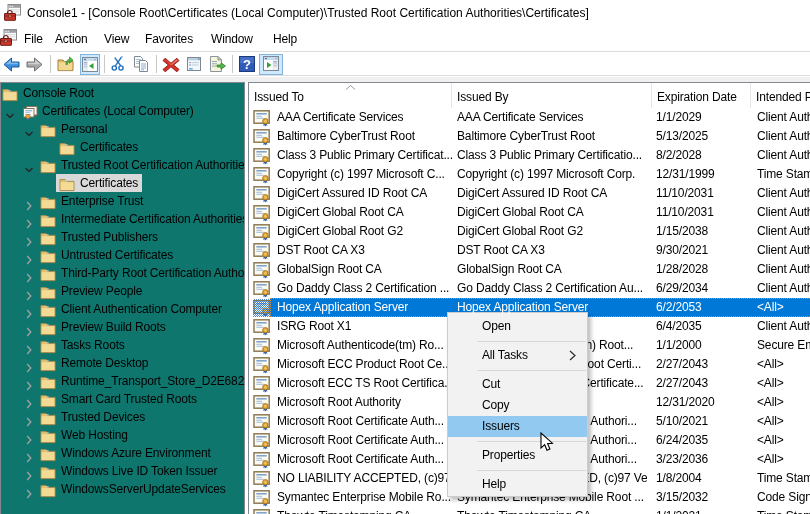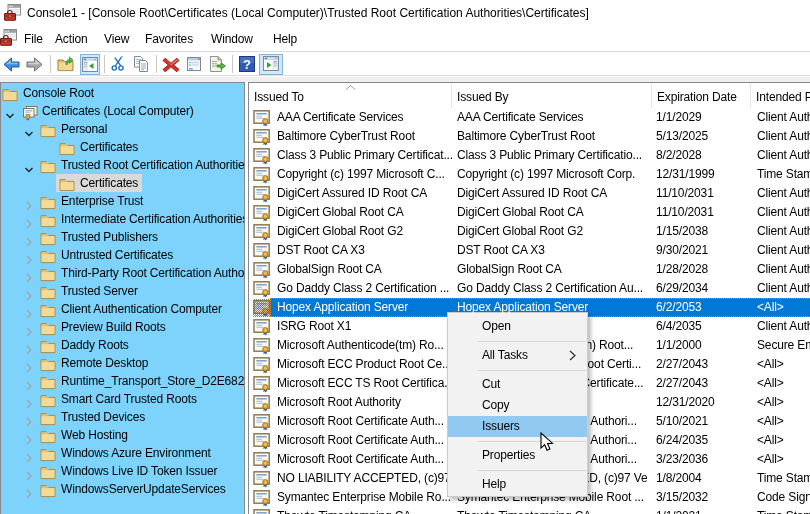--- a/index.html
+++ b/index.html
@@ -7,21 +7,21 @@
 .abs{position:absolute;}
 #titlebar{position:absolute;left:0;top:0;width:810px;height:26px;background:#fff;}
 #titletext{position:absolute;left:27px;top:6px;white-space:nowrap;letter-spacing:0;}
 #menubar{position:absolute;left:0;top:26px;width:810px;height:26px;background:#fff;border-bottom:1px solid #dcdcdc;}
 .mitem{position:absolute;top:6px;}
 #toolbar{position:absolute;left:0;top:53px;width:810px;height:23px;background:#fff;border-bottom:1px solid #dcdcdc;}
 .tsep{position:absolute;top:2px;width:1px;height:18px;background:#c8c8c8;}
 .tbtn{position:absolute;top:0px;}
 .tglbox{position:absolute;border:1px solid #84b6dd;background:#cde8ff;}
 #midstrip{position:absolute;left:0;top:77px;width:810px;height:5px;background:#f0f0f0;}
-#lpane{position:absolute;left:0;top:82px;width:245px;height:432px;background:#7dd3fc;border:1px solid #828790;border-bottom:none;overflow:hidden;}
+#lpane{position:absolute;left:0;top:82px;width:245px;height:432px;background:#0f766e;border:1px solid #828790;border-bottom:none;overflow:hidden;}
 #rpane{position:absolute;left:248px;top:82px;width:562px;height:436px;background:#fff;border:1px solid #828790;border-right:none;border-bottom:none;}
 .trow{position:absolute;height:18px;line-height:18px;white-space:nowrap;}
 .trow svg{vertical-align:middle;}
 .tico{position:absolute;top:1px;}
 .tchv{position:absolute;top:4px;}
 .tlabel{position:absolute;top:0;}
 .hdrtxt{position:absolute;top:7px;white-space:nowrap;}
 .hdrline{position:absolute;top:0px;width:1px;height:25px;background:#e5e5e5;}
 .lrow{position:absolute;left:1px;width:560px;height:19px;}
 .lico{position:absolute;left:3px;top:1px;}
@@ -292,21 +292,21 @@
 </div>
 <div class="trow" style="top:199px;left:0;width:244px;">
 <span class="tchv" style="left:23px;"><svg width="10" height="10" viewBox="0 0 10 10">
 <path d="M3.2 1 L6.8 5 L3.2 9" fill="none" stroke="#a3a3a3" stroke-width="1.3"></path>
 </svg></span>
 <span class="tico" style="left:39px;"><svg width="16" height="16" viewBox="0 0 16 16">
 <path d="M1 2.6 h5.2 l1.5 1.8 H15 v9.2 H1 Z" fill="#e8c26b" stroke="#ab8d4d" stroke-width="1"></path>
 <rect x="1.6" y="5.2" width="12.8" height="7.8" fill="#f3db96"></rect>
 <rect x="6.4" y="3.3" width="2.3" height="1.1" fill="#b8d8ee"></rect>
 </svg></span>
-<span class="tlabel" style="left:60px;">Trusted Server</span>
+<span class="tlabel" style="left:60px;">Preview People</span>
 </div>
 <div class="trow" style="top:217px;left:0;width:244px;">
 <span class="tchv" style="left:23px;"><svg width="10" height="10" viewBox="0 0 10 10">
 <path d="M3.2 1 L6.8 5 L3.2 9" fill="none" stroke="#a3a3a3" stroke-width="1.3"></path>
 </svg></span>
 <span class="tico" style="left:39px;"><svg width="16" height="16" viewBox="0 0 16 16">
 <path d="M1 2.6 h5.2 l1.5 1.8 H15 v9.2 H1 Z" fill="#e8c26b" stroke="#ab8d4d" stroke-width="1"></path>
 <rect x="1.6" y="5.2" width="12.8" height="7.8" fill="#f3db96"></rect>
 <rect x="6.4" y="3.3" width="2.3" height="1.1" fill="#b8d8ee"></rect>
 </svg></span>
@@ -325,21 +325,21 @@
 </div>
 <div class="trow" style="top:253px;left:0;width:244px;">
 <span class="tchv" style="left:23px;"><svg width="10" height="10" viewBox="0 0 10 10">
 <path d="M3.2 1 L6.8 5 L3.2 9" fill="none" stroke="#a3a3a3" stroke-width="1.3"></path>
 </svg></span>
 <span class="tico" style="left:39px;"><svg width="16" height="16" viewBox="0 0 16 16">
 <path d="M1 2.6 h5.2 l1.5 1.8 H15 v9.2 H1 Z" fill="#e8c26b" stroke="#ab8d4d" stroke-width="1"></path>
 <rect x="1.6" y="5.2" width="12.8" height="7.8" fill="#f3db96"></rect>
 <rect x="6.4" y="3.3" width="2.3" height="1.1" fill="#b8d8ee"></rect>
 </svg></span>
-<span class="tlabel" style="left:60px;">Daddy Roots</span>
+<span class="tlabel" style="left:60px;">Tasks Roots</span>
 </div>
 <div class="trow" style="top:271px;left:0;width:244px;">
 <span class="tchv" style="left:23px;"><svg width="10" height="10" viewBox="0 0 10 10">
 <path d="M3.2 1 L6.8 5 L3.2 9" fill="none" stroke="#a3a3a3" stroke-width="1.3"></path>
 </svg></span>
 <span class="tico" style="left:39px;"><svg width="16" height="16" viewBox="0 0 16 16">
 <path d="M1 2.6 h5.2 l1.5 1.8 H15 v9.2 H1 Z" fill="#e8c26b" stroke="#ab8d4d" stroke-width="1"></path>
 <rect x="1.6" y="5.2" width="12.8" height="7.8" fill="#f3db96"></rect>
 <rect x="6.4" y="3.3" width="2.3" height="1.1" fill="#b8d8ee"></rect>
 </svg></span>

